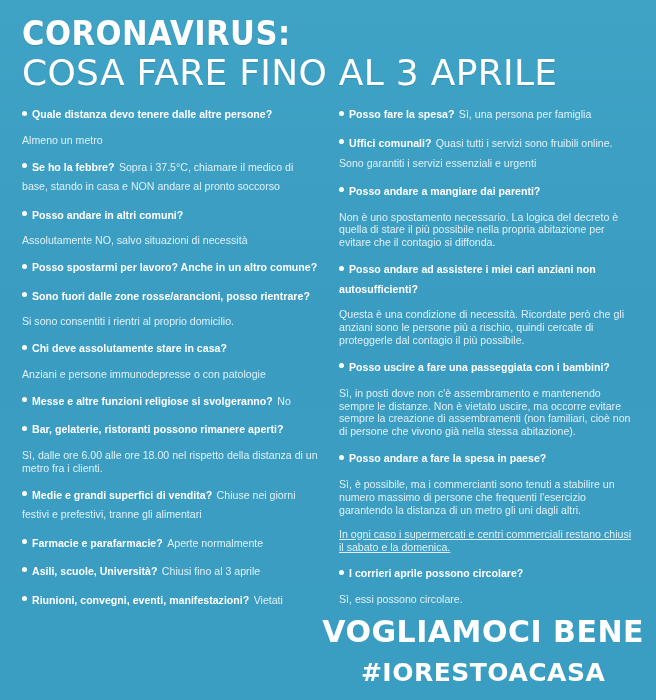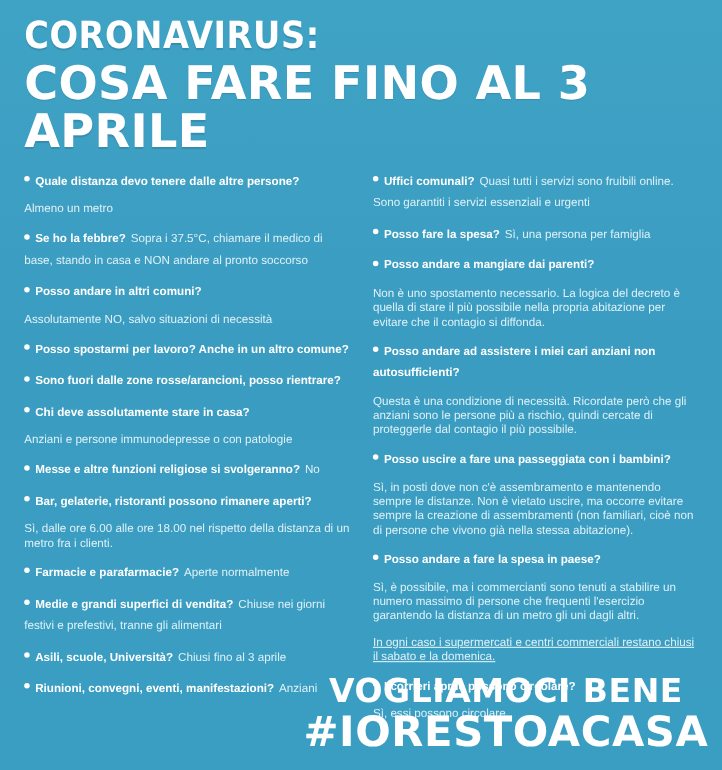--- a/index.html
+++ b/index.html
@@ -29,22 +29,22 @@
     font-size: 34px;
     font-weight: bold;
     letter-spacing: 0.5px;
     line-height: 1.05;
     font-family: "DejaVu Sans", sans-serif;
     font-stretch: condensed;
     text-shadow: 0 1px 1px rgba(0,0,0,0.12);
   }
   .title-line2 {
     color: #ffffff;
-    font-size: 42px;
-    font-weight: bold;
+    font-size: 36px;
+    font-weight: normal;
     letter-spacing: 0.3px;
     line-height: 1.05;
     margin-top: 2px;
     font-family: "DejaVu Sans", sans-serif;
     text-shadow: 0 1px 1px rgba(0,0,0,0.12);
   }
   .columns {
     display: flex;
     gap: 18px;
     margin-top: 12px;
@@ -96,26 +96,26 @@
   .footer-line1 {
     color: #ffffff;
     font-size: 30px;
     font-weight: bold;
     letter-spacing: 0.5px;
     font-family: "DejaVu Sans", sans-serif;
     line-height: 1.05;
   }
   .footer-line2 {
     color: #ffffff;
-    font-size: 38px;
+    font-size: 25px;
     font-weight: bold;
     letter-spacing: 0.5px;
     font-family: "DejaVu Sans", sans-serif;
     line-height: 1.05;
-    margin-top: 2px;
+    margin-top: 12px;
   }
 </style>
 </head>
 <body>
 
 <div class="poster">
 
   <div class="title-block">
     <div class="title-line1">CORONAVIRUS:</div>
     <div class="title-line2">COSA FARE FINO AL 3 APRILE</div>
@@ -140,70 +140,71 @@
         <span class="a newline">Assolutamente NO, salvo situazioni di necessità</span>
       </div>
 
 
       <div class="qa">
         <span class="bullet"></span><span class="q">Posso spostarmi per lavoro? Anche in un altro comune?</span>
       </div>
 
       <div class="qa">
         <span class="bullet"></span><span class="q">Sono fuori dalle zone rosse/arancioni, posso rientrare?</span>
+        <span class="a newline">Si sono consentiti i rientri al proprio domicilio.</span>
       </div>
 
       <div class="qa">
         <span class="bullet"></span><span class="q">Chi deve assolutamente stare in casa?</span>
         <span class="a newline">Anziani e persone immunodepresse o con patologie</span>
       </div>
 
       <div class="qa">
         <span class="bullet"></span><span class="q">Messe e altre funzioni religiose si svolgeranno?</span>
         <span class="a">No</span>
       </div>
 
       <div class="qa">
         <span class="bullet"></span><span class="q">Bar, gelaterie, ristoranti possono rimanere aperti?</span>
         <span class="a newline">Sì, dalle ore 6.00 alle ore 18.00 nel rispetto della distanza di un metro fra i clienti.</span>
       </div>
 
       <div class="qa">
+        <span class="bullet"></span><span class="q">Medie e grandi superfici di vendita?</span>
+        <span class="a">Chiuse nei giorni festivi e prefestivi, tranne gli alimentari</span>
+      </div>
+
+      <div class="qa">
         <span class="bullet"></span><span class="q">Farmacie e parafarmacie?</span>
         <span class="a">Aperte normalmente</span>
       </div>
 
       <div class="qa">
-        <span class="bullet"></span><span class="q">Medie e grandi superfici di vendita?</span>
-        <span class="a">Chiuse nei giorni festivi e prefestivi, tranne gli alimentari</span>
-      </div>
-
-      <div class="qa">
         <span class="bullet"></span><span class="q">Asili, scuole, Università?</span>
         <span class="a">Chiusi fino al 3 aprile</span>
       </div>
 
       <div class="qa">
         <span class="bullet"></span><span class="q">Riunioni, convegni, eventi, manifestazioni?</span>
-        <span class="a">Anziani</span>
+        <span class="a">Vietati</span>
       </div>
 
 
     </div>
 
     <div class="col">
+
+      <div class="qa">
+        <span class="bullet"></span><span class="q">Posso fare la spesa?</span>
+        <span class="a">Sì, una persona per famiglia</span>
+      </div>
 
       <div class="qa">
         <span class="bullet"></span><span class="q">Uffici comunali?</span>
         <span class="a">Quasi tutti i servizi sono fruibili online. Sono garantiti i servizi essenziali e urgenti</span>
-      </div>
-
-      <div class="qa">
-        <span class="bullet"></span><span class="q">Posso fare la spesa?</span>
-        <span class="a">Sì, una persona per famiglia</span>
       </div>
 
       <div class="qa">
         <span class="bullet"></span><span class="q">Posso andare a mangiare dai parenti?</span>
         <span class="a newline">Non è uno spostamento necessario. La logica del decreto è quella di stare il più possibile nella propria abitazione per evitare che il contagio si diffonda.</span>
       </div>
 
       <div class="qa">
         <span class="bullet"></span><span class="q">Posso andare ad assistere i miei cari anziani non autosufficienti?</span>
         <span class="a newline">Questa è una condizione di necessità. Ricordate però che gli anziani sono le persone più a rischio, quindi cercate di proteggerle dal contagio il più possibile.</span>

